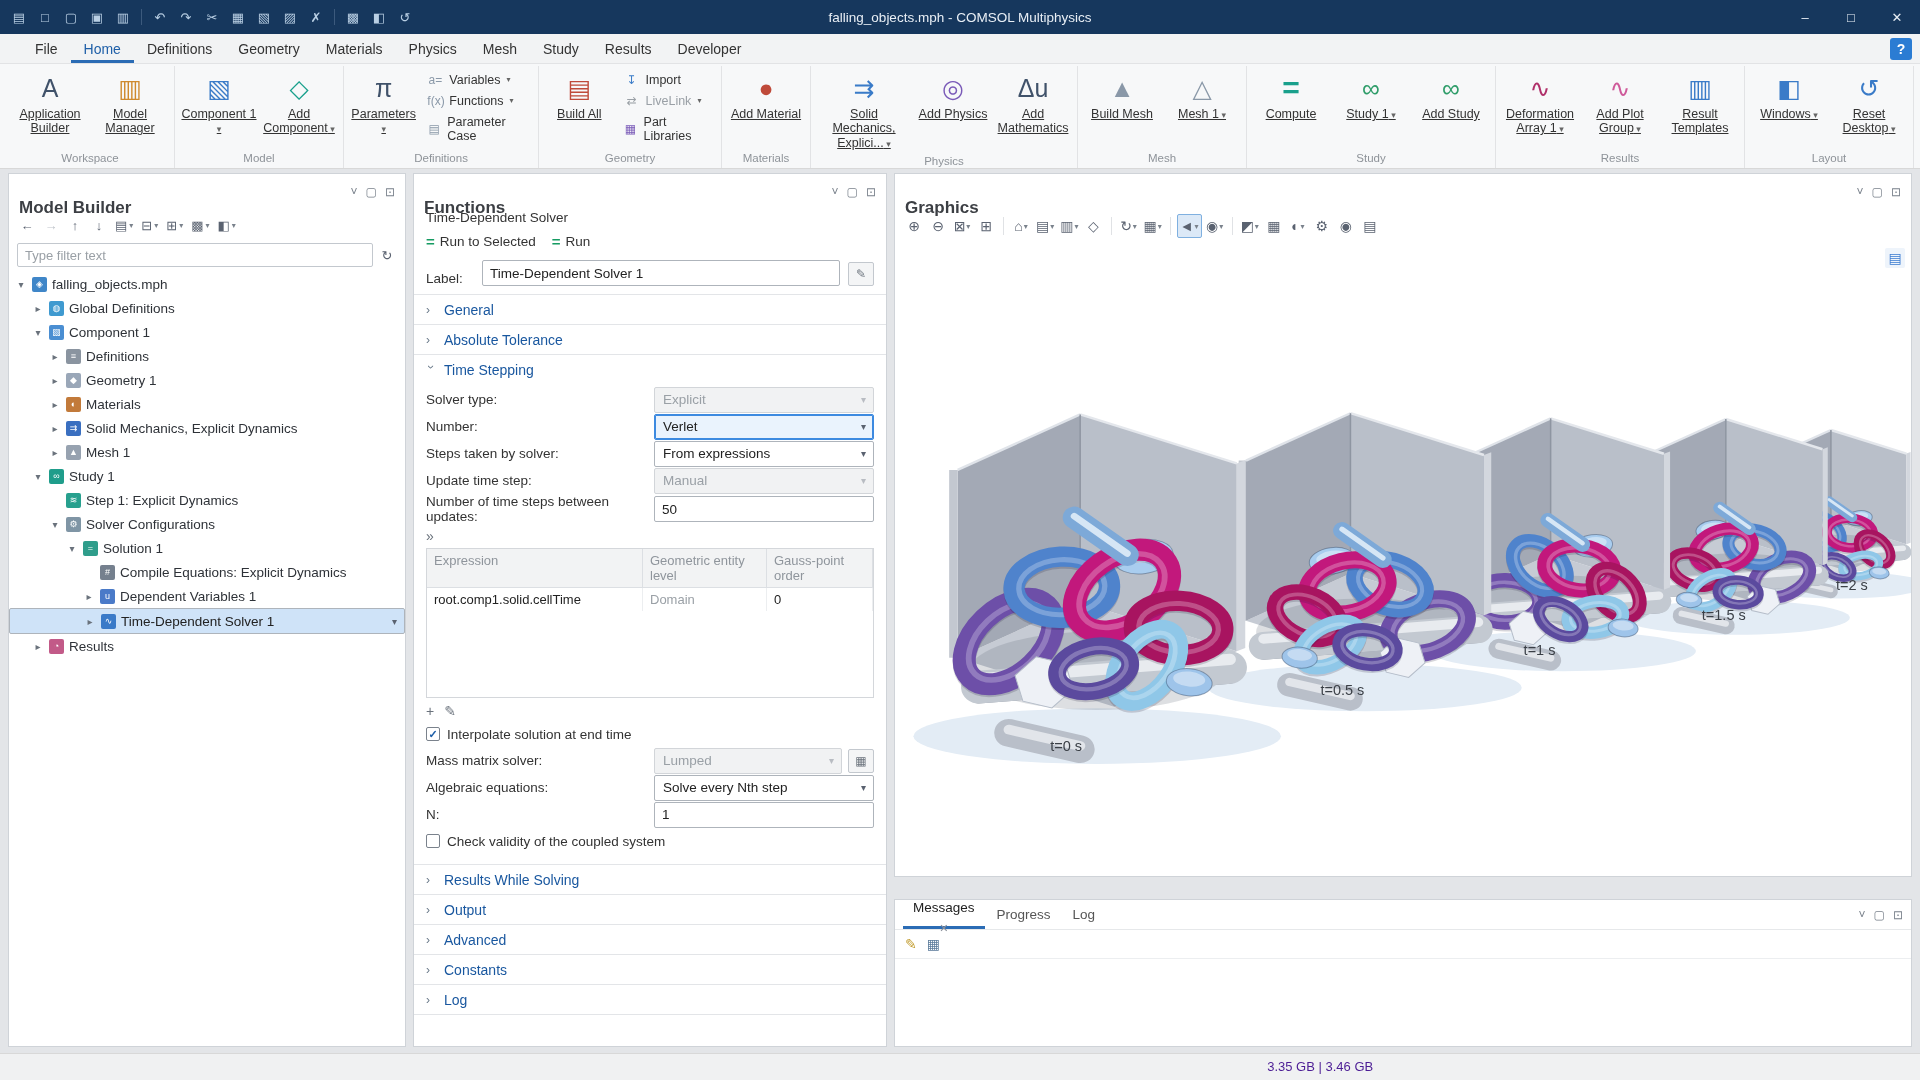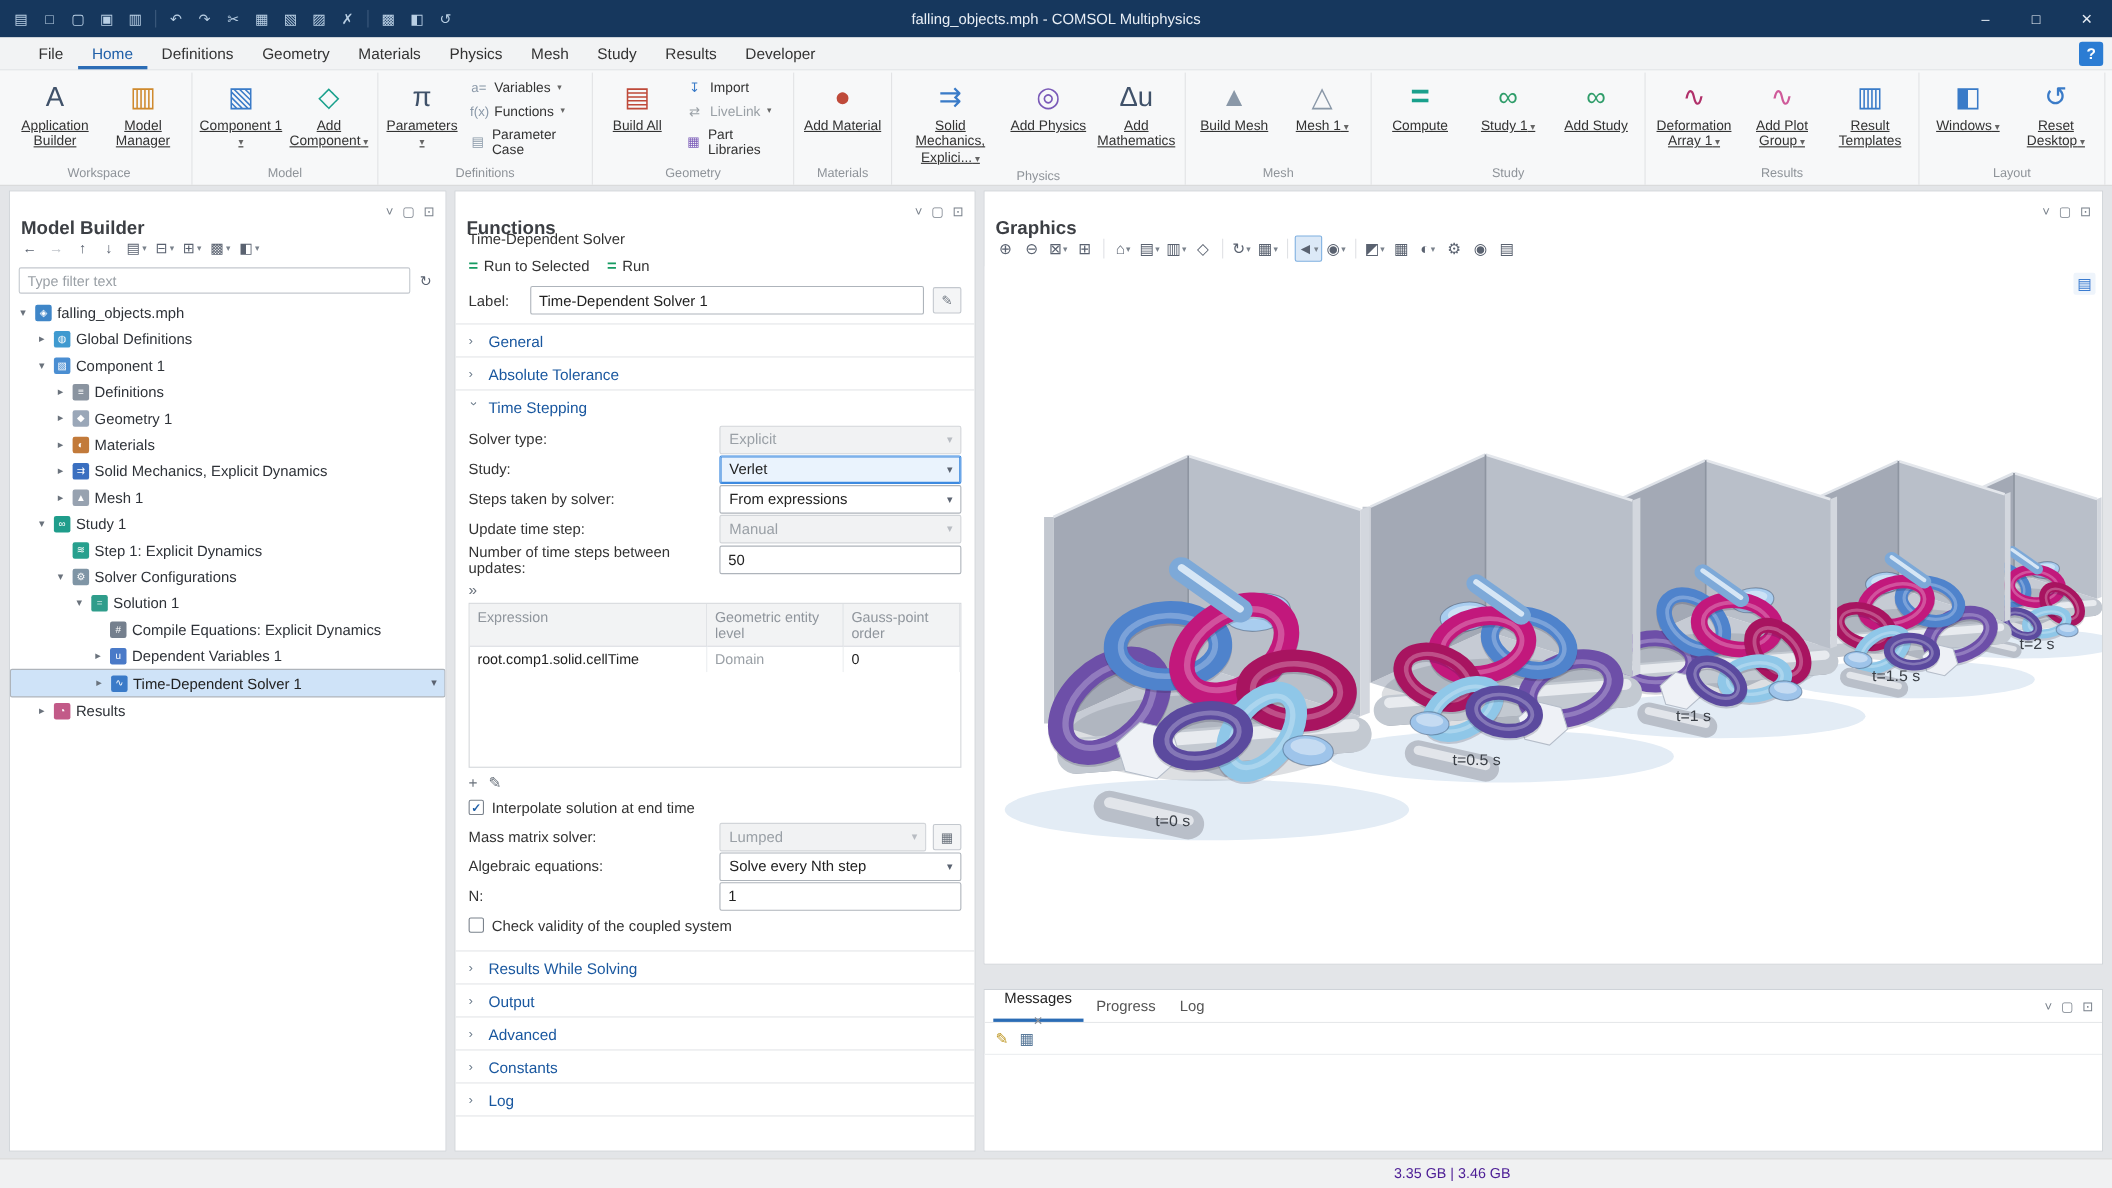--- a/index.html
+++ b/index.html
@@ -69,21 +69,21 @@
   .ic-step{background:#27a08e} .ic-solverconf{background:#7f95a5} .ic-solution{background:#2f9d8b}
   .ic-compile{background:#75808e} .ic-depvars{background:#4a7ac8} .ic-tsolver{background:#3a7ac8}
   .ic-results{background:#c25a88}
 
   
   .settings-panel { width:474px; flex:none; }
   .sub-title { padding:0 12px 4px 12px; font-size:13.5px; color:#333; flex:none; }
   .run-toolbar { display:flex; align-items:center; gap:16px; padding:4px 12px 6px 12px; flex:none; }
   .run-item { display:flex; align-items:center; gap:5px; font-size:13.5px; color:#333; }
   .run-ic { color:#169b62; font-weight:bold; font-size:15px; }
-  .label-row { display:flex; align-items:center; gap:8px; padding:4px 12px 8px 12px; flex:none; }
+  .label-row { display:flex; align-items:flex-end; gap:8px; padding:4px 12px 8px 12px; flex:none; }
   .label-cap { font-size:13.5px; color:#333; width:48px; }
   .label-input { flex:1; height:26px; border:1px solid #aeb4bb; border-radius:2px; font-size:13.5px; padding:0 7px; color:#222; font-family:"Liberation Sans",sans-serif; }
   .sq-btn { width:26px; height:24px; border:1px solid #c3c8ce; border-radius:2px; background:#f4f5f6; display:flex; align-items:center; justify-content:center; font-size:12px; color:#6a727c; }
   .sec { border-top:1px solid #e3e5e8; flex:none; }
   .sec-head { height:29px; display:flex; align-items:center; gap:8px; padding:0 12px; }
   .chev { display:inline-block; font-size:12px; color:#6a7a8a; transform:none; width:10px; }
   .chev.open { transform:rotate(90deg); }
   .sec-title { font-size:14px; color:#19579f; }
   .sec-body { padding:2px 12px 10px 12px; }
   .frow { display:flex; align-items:center; min-height:27px; gap:6px; }
@@ -509,21 +509,21 @@
           <span class="sec-title">Time Stepping</span>
         </div>
         <div class="sec-body">
           <div class="frow">
             <span class="flabel">Solver type:</span>
             <div class="sel disab">
                 <span>Explicit</span>
               </div>
           </div>
           <div class="frow">
-            <span class="flabel">Study:</span>
+            <span class="flabel">Number:</span>
             <div class="sel focus">
                 <span>Verlet</span>
               </div>
           </div>
           <div class="frow">
             <span class="flabel">Steps taken by solver:</span>
             <div class="sel">
                 <span>From expressions</span>
               </div>
           </div>

